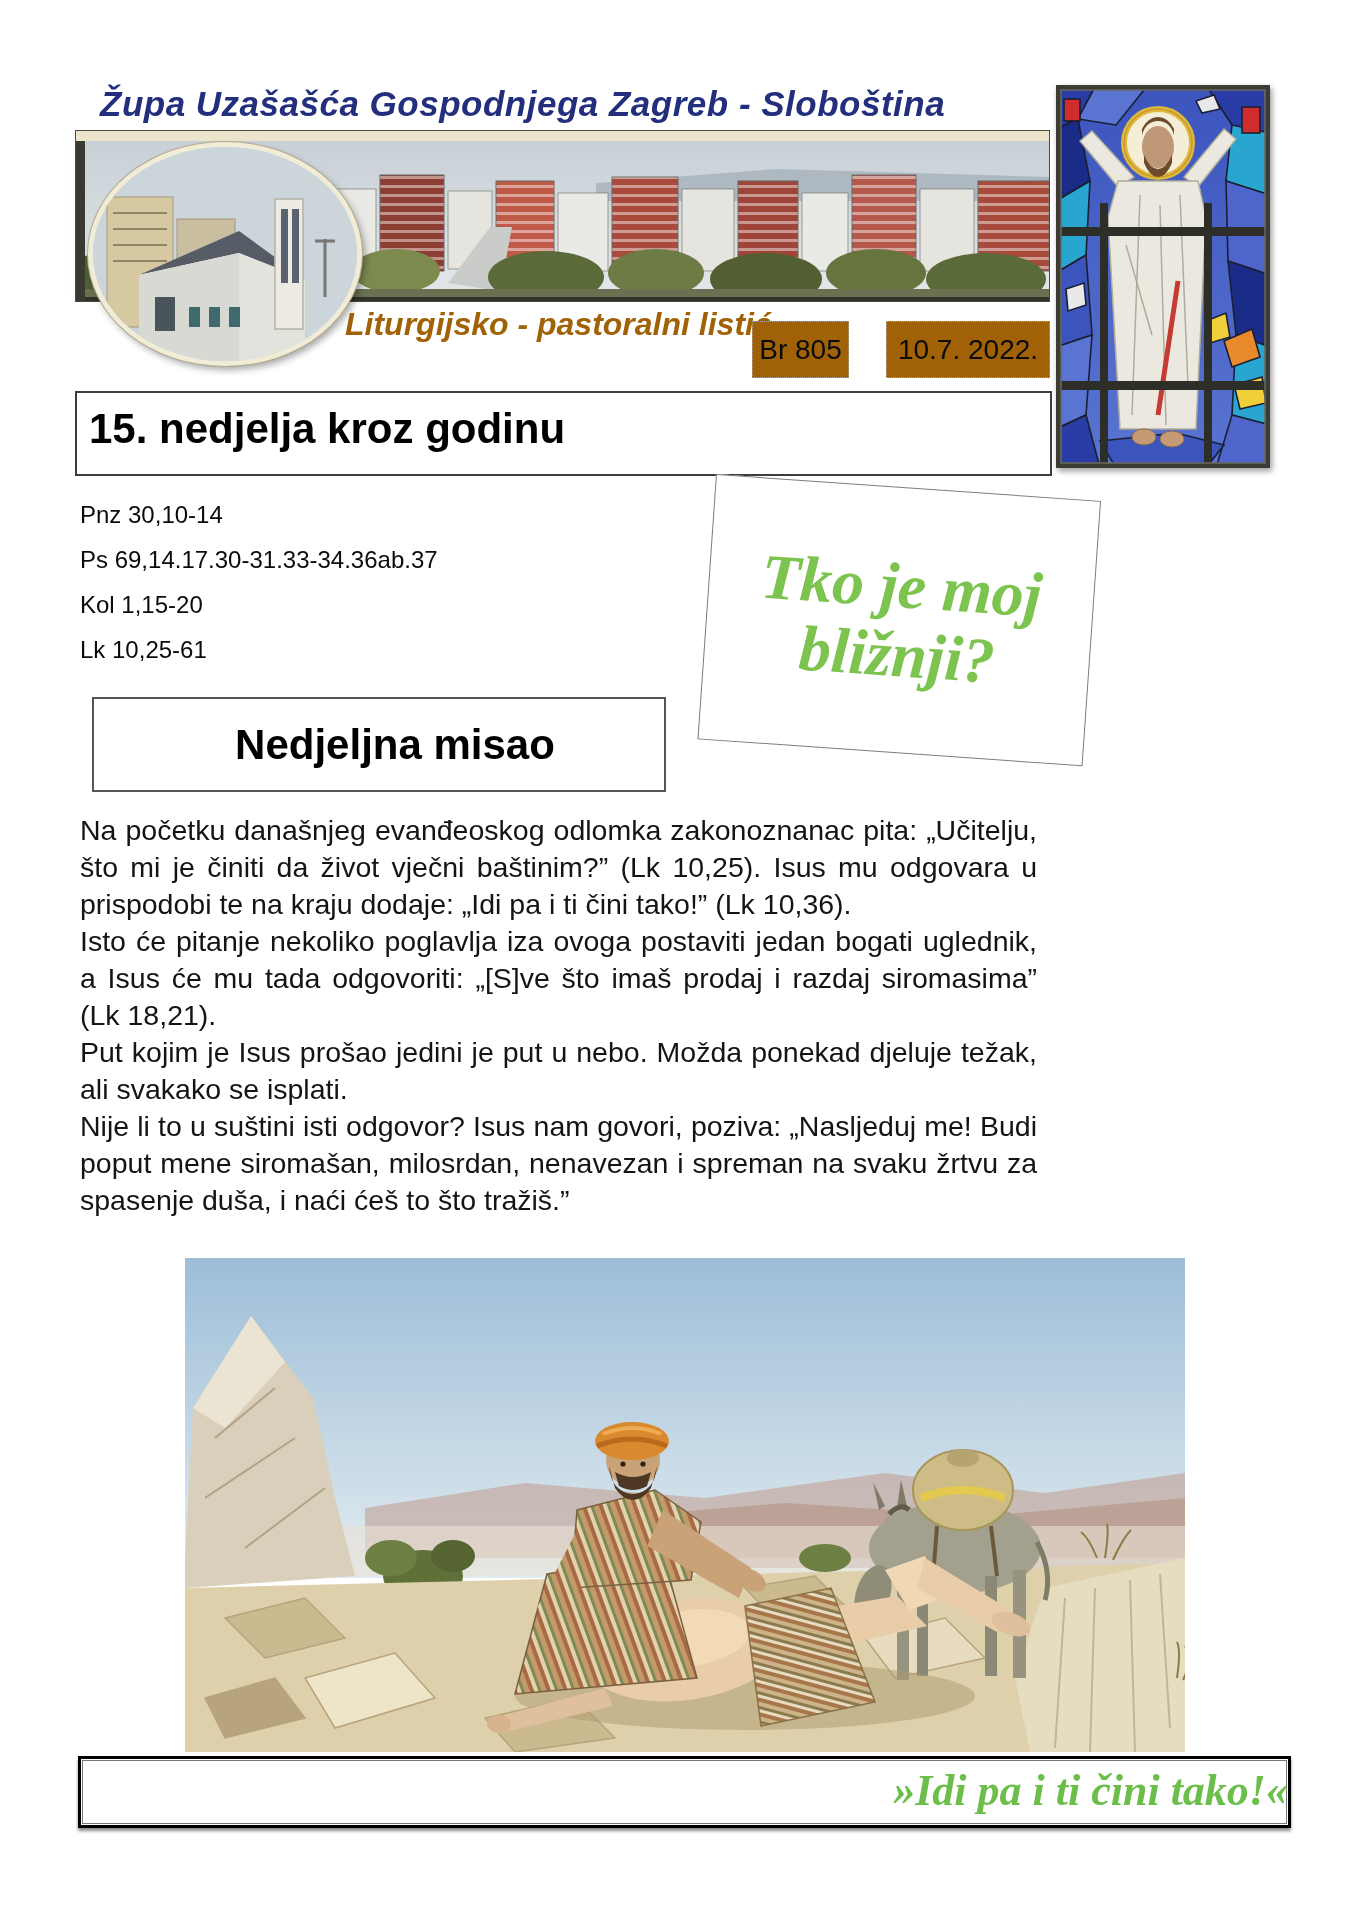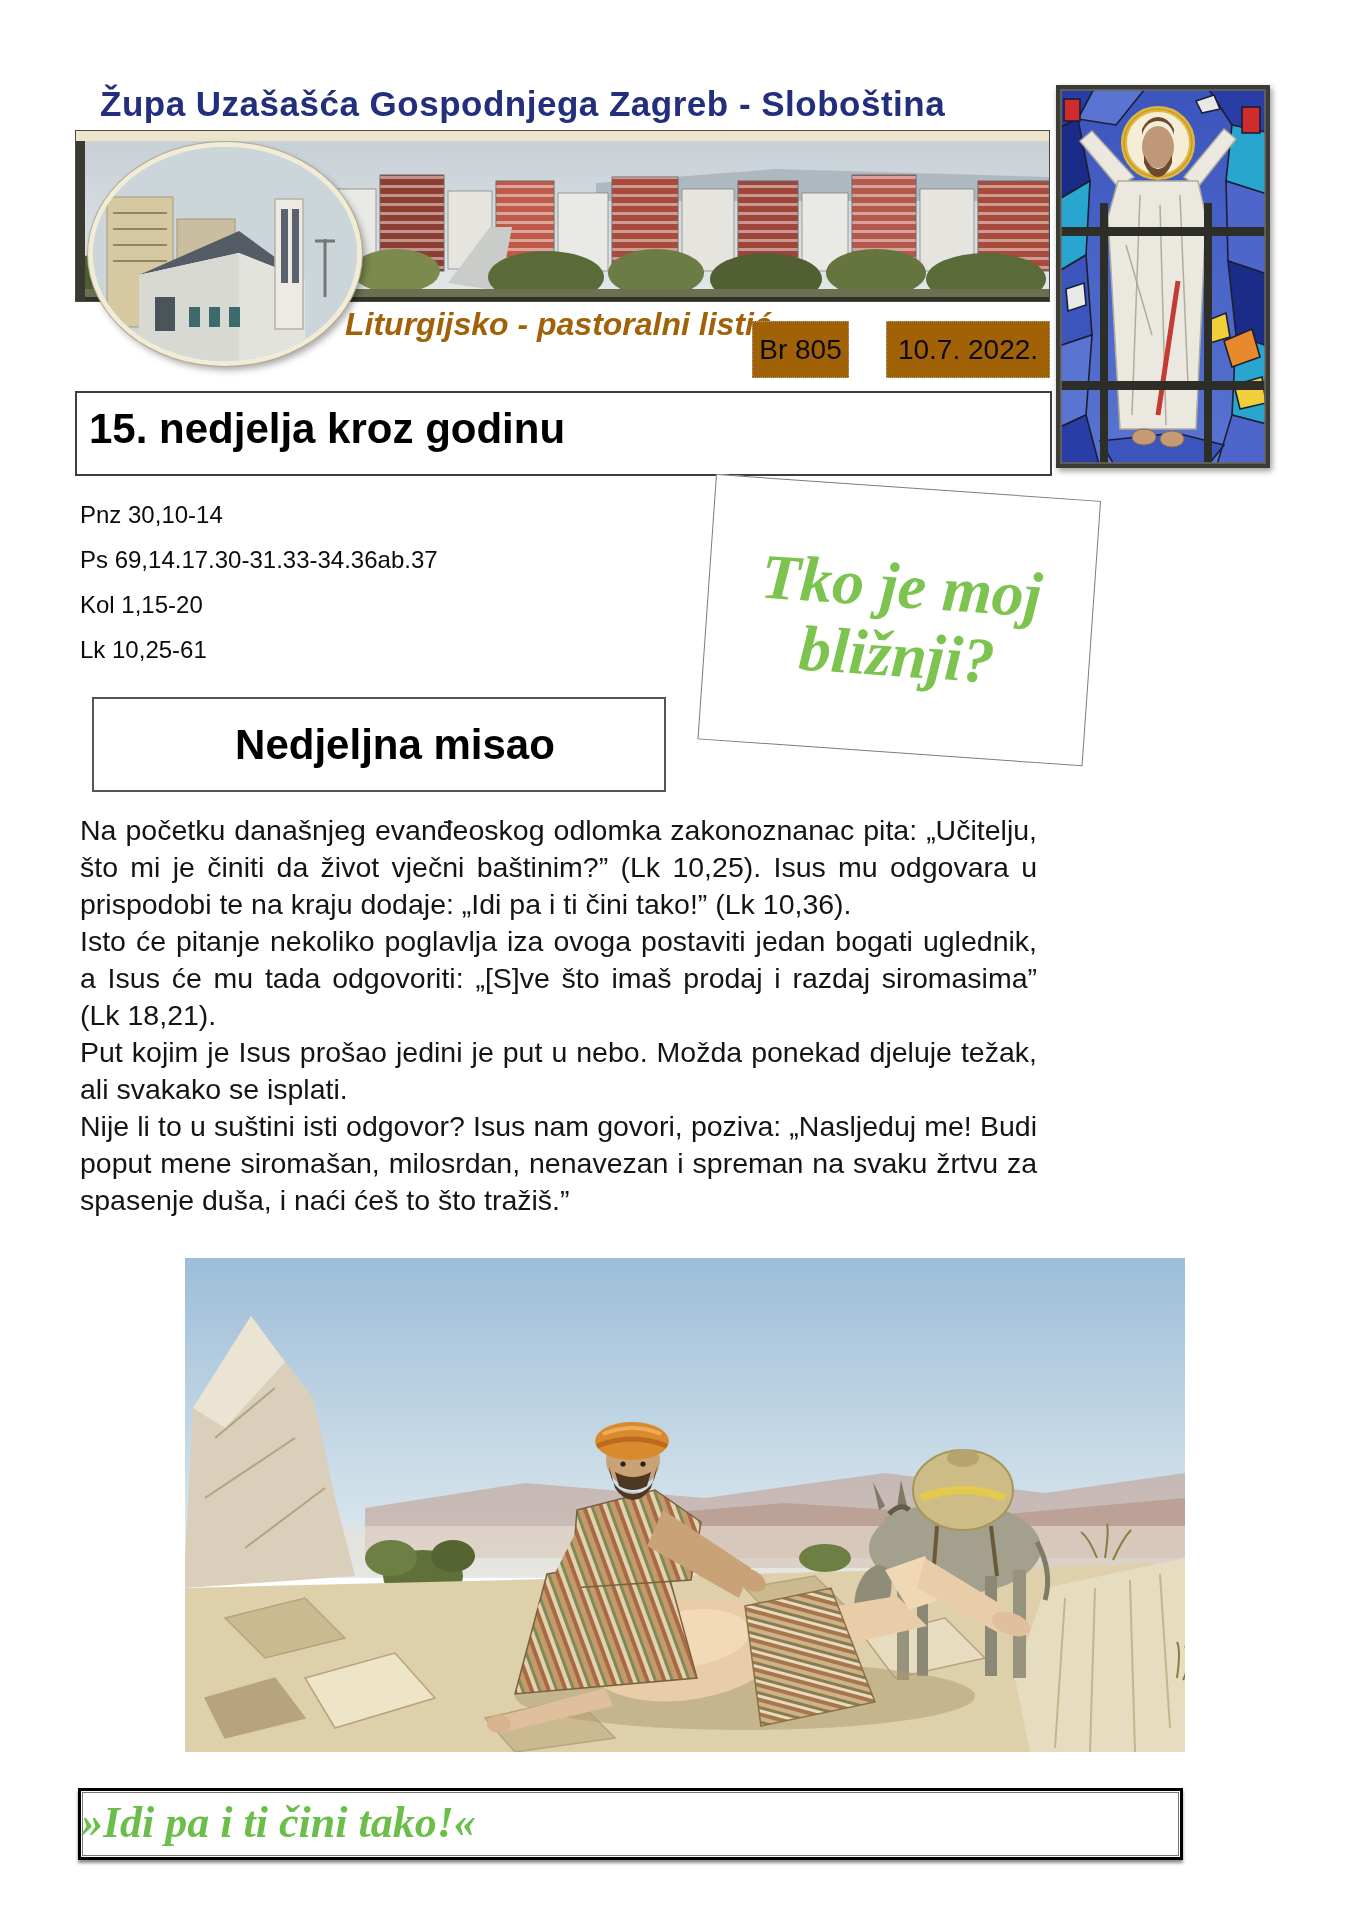--- a/index.html
+++ b/index.html
@@ -2,21 +2,21 @@
 <html><head>
 <meta charset="utf-8">
 <style>
   * { margin:0; padding:0; box-sizing:border-box; }
   body { background:#888; font-family:"Liberation Sans", sans-serif; }
   .page { position:relative; width:1358px; height:1920px; background:#ffffff; margin:0 auto; overflow:hidden; }
 
   .main-title {
     position:absolute; left:100px; top:84px; width:900px;
     font-family:"Liberation Sans", sans-serif;
-    font-size:35px; font-weight:bold; 
+    font-size:35px; font-weight:bold; font-style:italic;
     color:#232f7c; letter-spacing:0.5px; white-space:nowrap;
   }
 
   .pano { position:absolute; left:75px; top:130px; width:975px; height:172px;
           border:1px solid #4a4a42; background:#cfd6da; }
   .pano svg { display:block; }
 
   .church-inset {
     position:absolute; left:88px; top:142px; width:274px; height:224px;
     border-radius:50%; border:5px solid #f1ecd6;
@@ -77,25 +77,24 @@
     position:absolute; left:80px; top:812px; width:957px;
     font-size:28.5px; line-height:37px; color:#141414;
     text-align:justify;
   }
   .body-text p { margin:0; }
 
   .painting { position:absolute; left:185px; top:1258px; width:1000px; height:494px; }
   .painting svg { display:block; }
 
   .footer-box {
-    position:absolute; left:78px; top:1756px; width:1105px; height:72px;
+    position:absolute; left:78px; top:1756px; width:1213px; height:72px;
     border:3px solid #000; background:#fff;
     box-shadow:0 3px 3px rgba(0,0,0,0.45), inset 0 0 0 1px #fff, inset 0 0 0 2px #777;
-    text-align:left;
-    margin-top:32px;
+    text-align:right;
   }
   .footer-box .quote {
     font-family:"Liberation Serif", serif; font-style:italic; font-weight:bold;
     font-size:44px; line-height:64px; color:#6cbe4b; white-space:nowrap;
   }
 </style>
 </head>
 <body>
 
 <div class="page">

